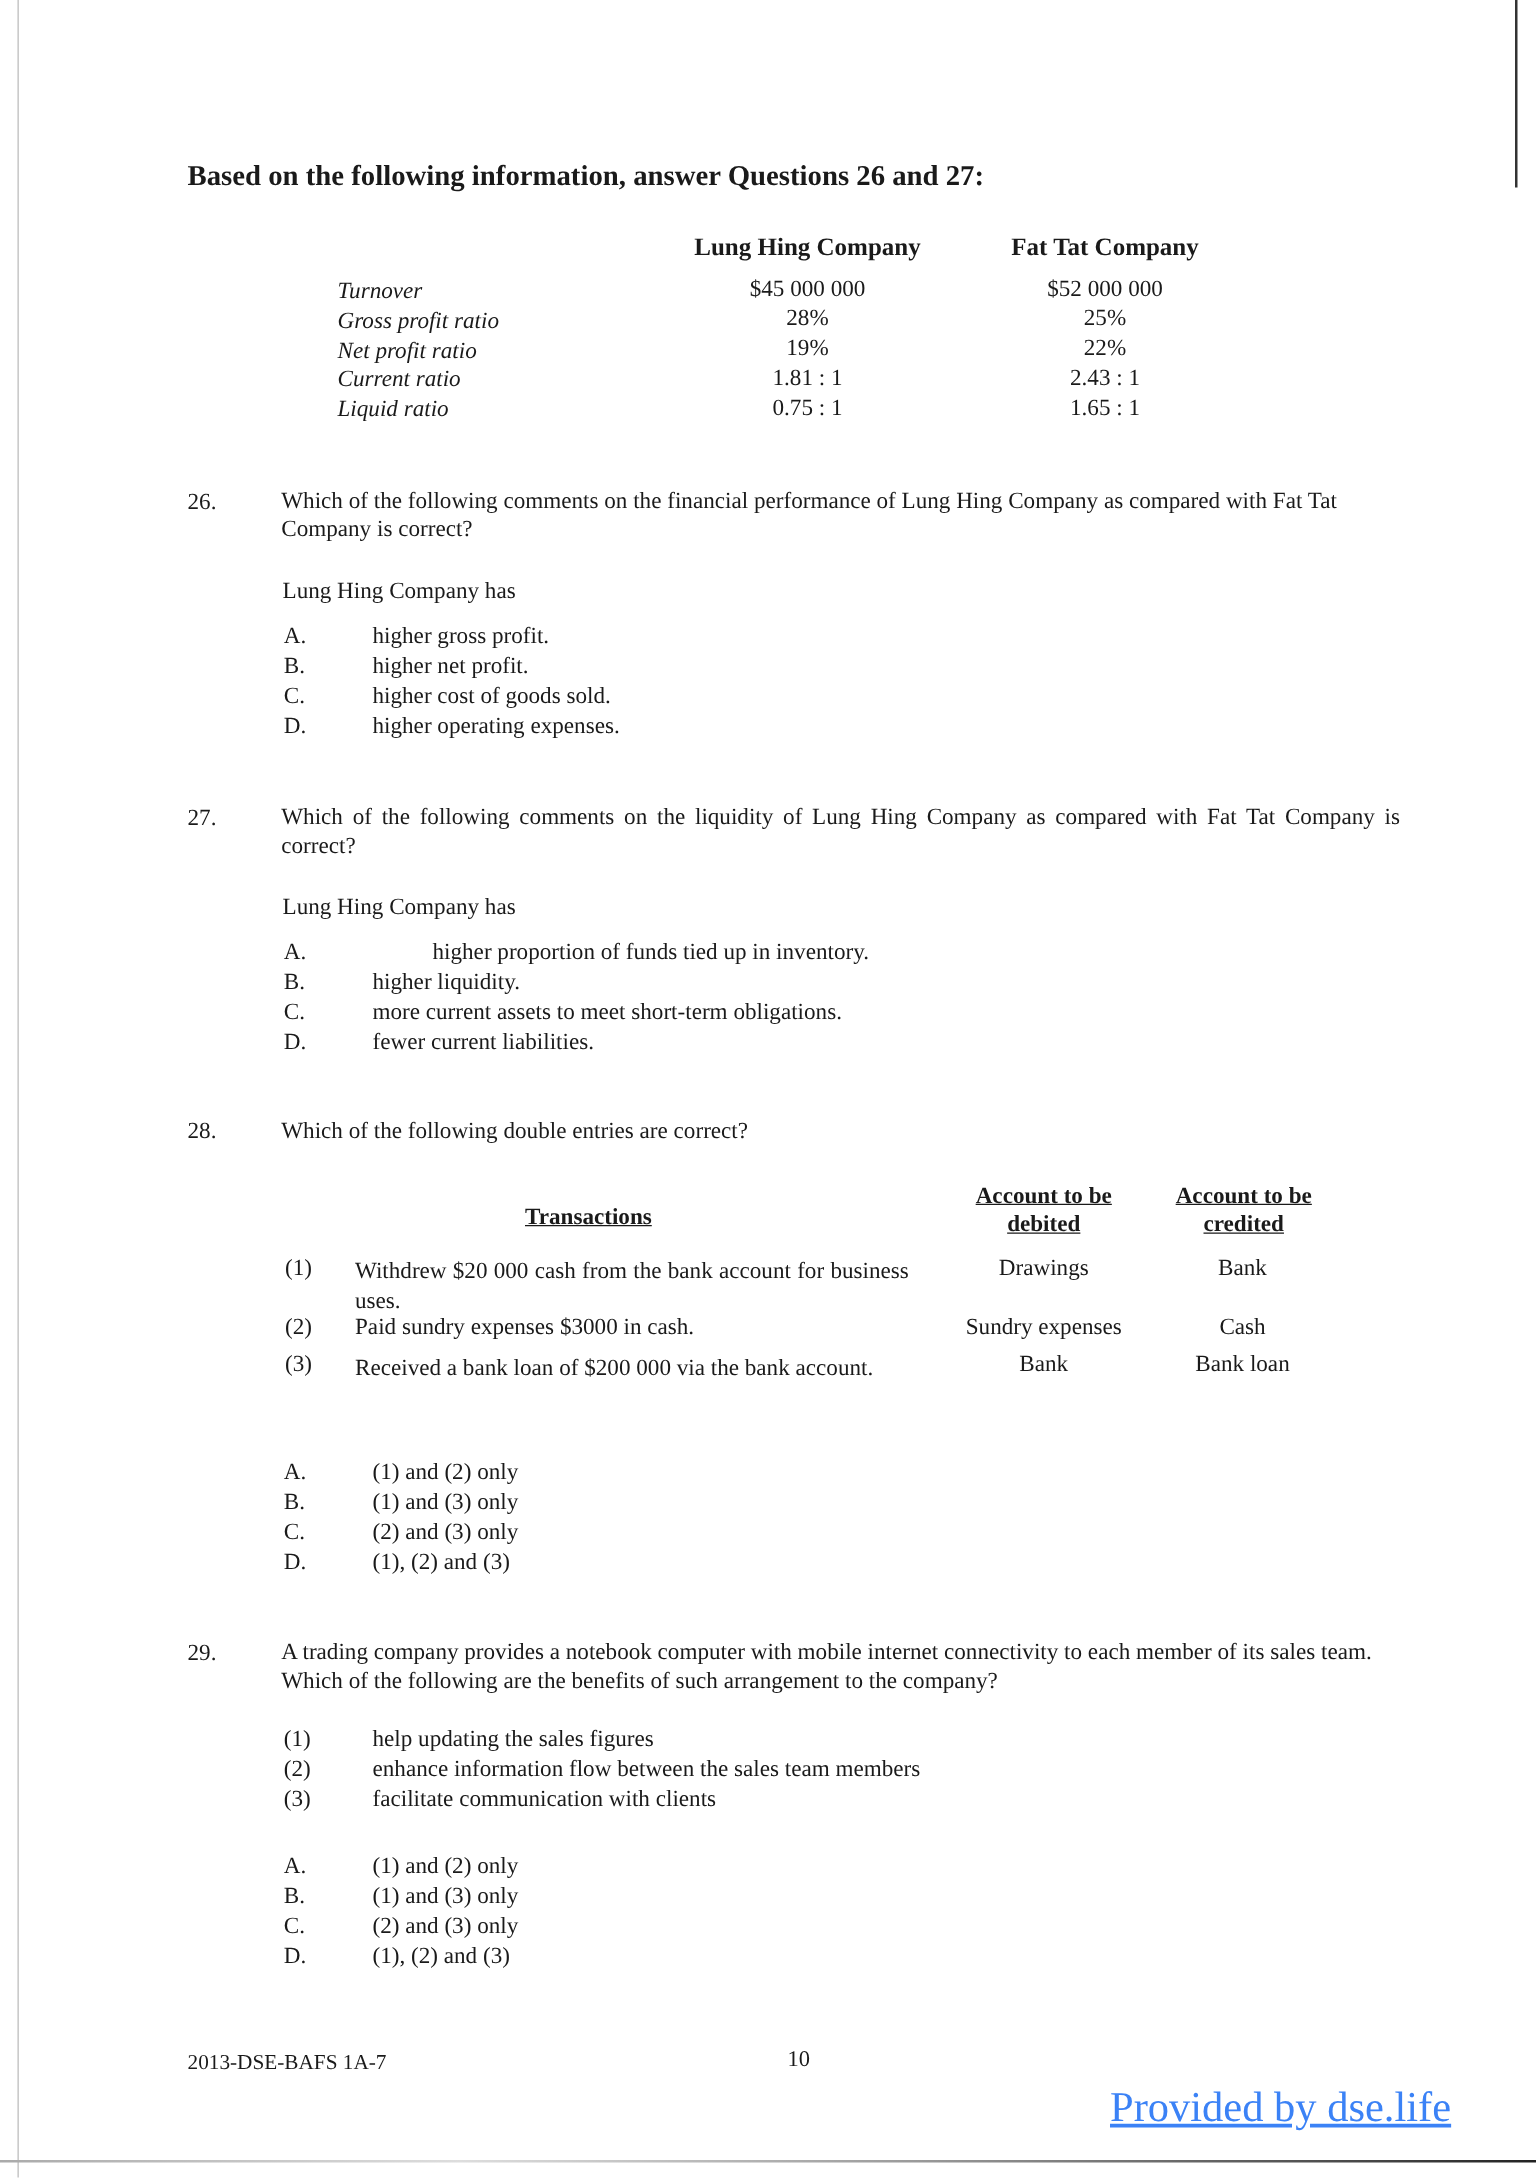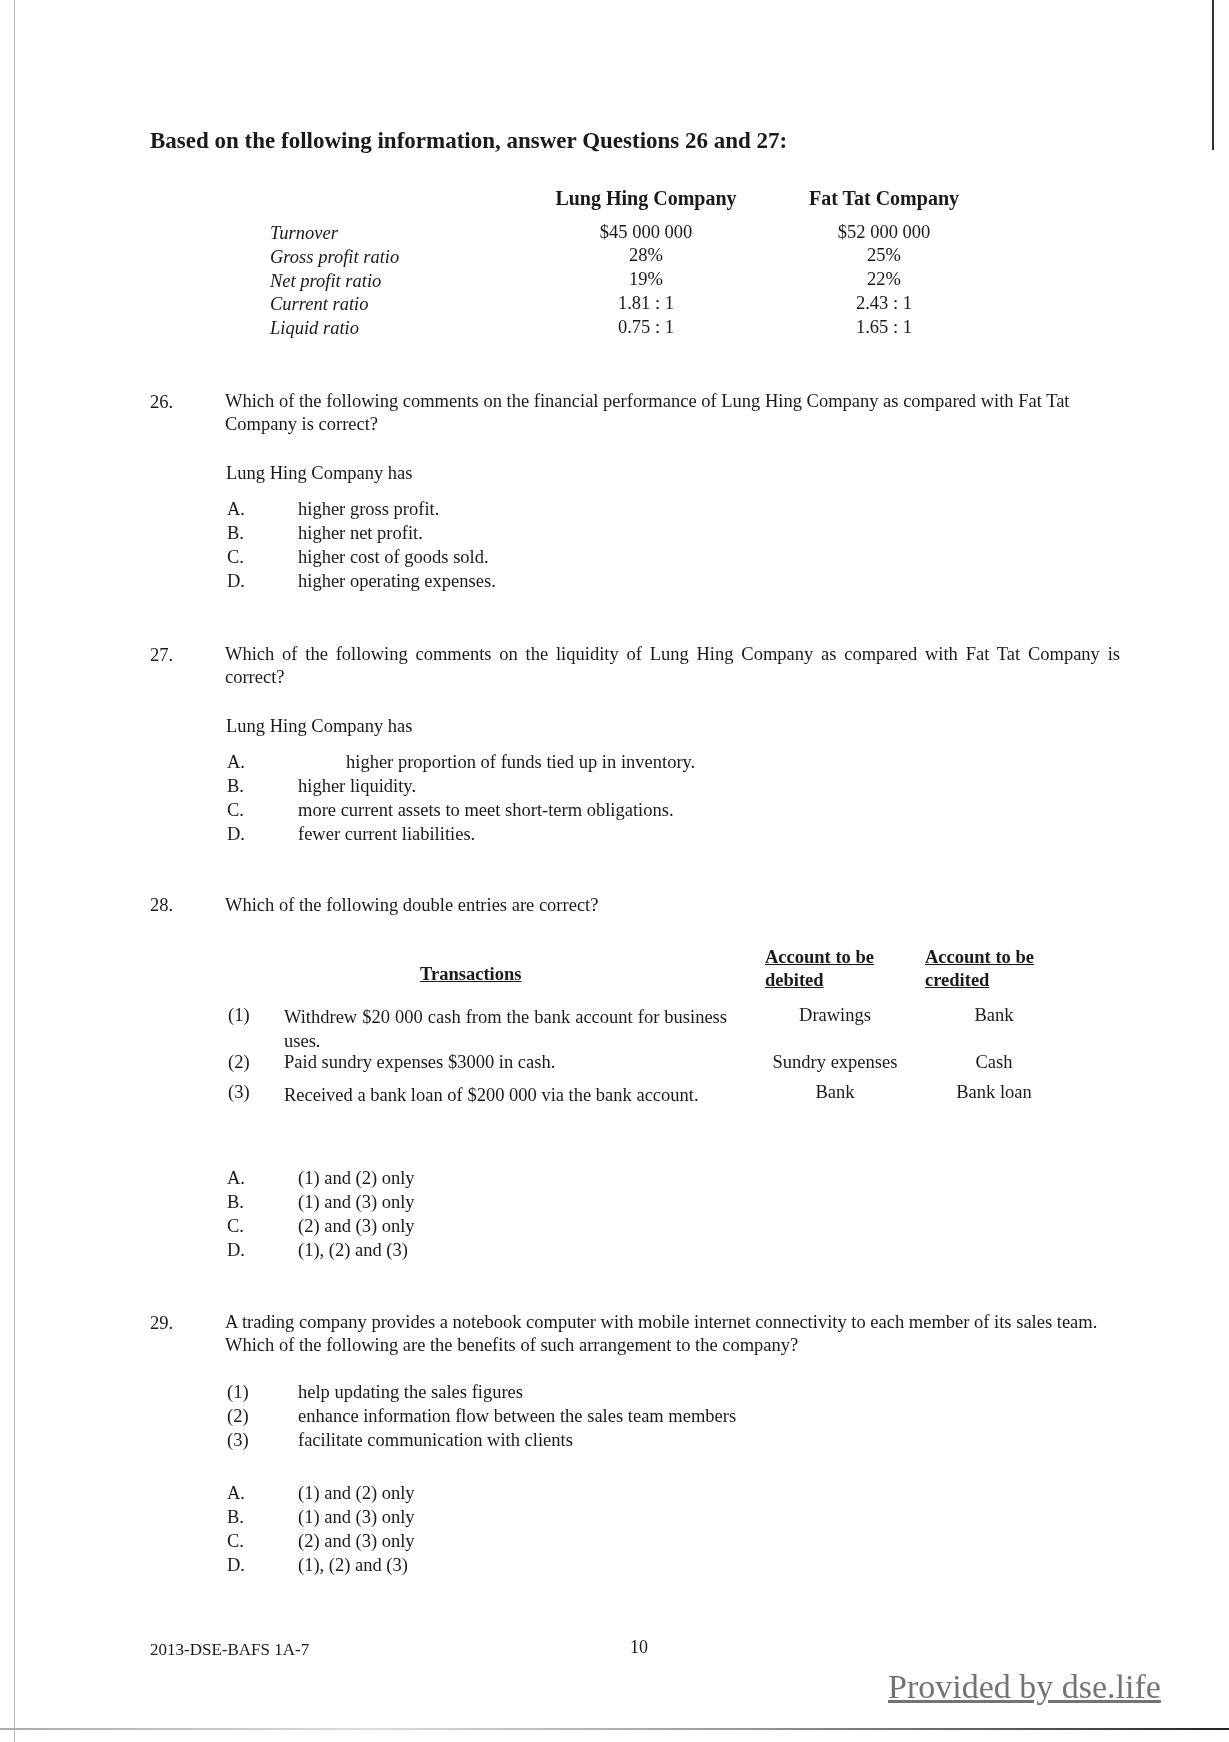--- a/index.html
+++ b/index.html
@@ -10,24 +10,24 @@
   .right-border { position:absolute; left:1212px; top:0; width:2px; height:150px; background:#333; }
   .intro { left:150px; top:128px; font-size:23px; font-weight:bold; }
   .th { font-weight:bold; font-size:20px; text-align:center; width:240px; }
   .td-label { left:270px;font-style:italic; }
   .td { text-align:center; width:240px; }
   .qnum { left:150px; }
   .qtext { left:225px; width:895px; white-space:normal; line-height:23px; }
   .opt-letter { left:227px; }
   .opt-text { left:298px; }
   .u { text-decoration:underline; font-weight:bold; }
-  .hdr { font-weight:bold; line-height:23px; }
+  .hdr { text-align:center; font-weight:bold; line-height:23px; }
   .footer-left { left:150px; top:1640px; font-size:17px; }
   .footer-page { left:630px; top:1637px; font-size:18px; }
-  .watermark { left:888px; top:1668px; font-size:34px; color:#737373; text-decoration:underline; }
+  .watermark { left:888px; top:1668px; font-size:34px; color:#3b82f6; text-decoration:underline; }
   .scan-line { position:absolute; left:0; top:1728px; width:1229px; height:2px; background:linear-gradient(90deg,#aaa,#ddd 30%,#999 60%,#444 90%,#222); }
 </style>
 </head>
 <body>
 
 <div class="left-border"></div>
 <div class="right-border"></div>
 
 <div class="abs intro">Based on the following information, answer Questions 26 and 27:</div>
 

